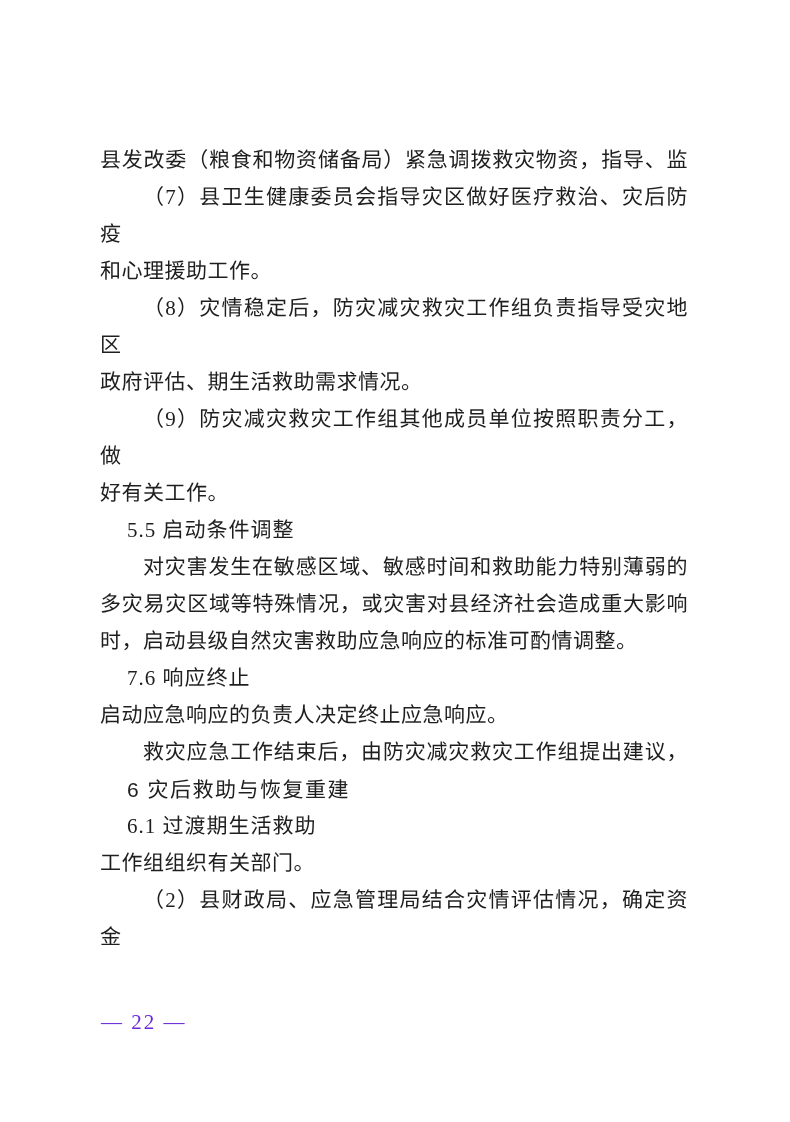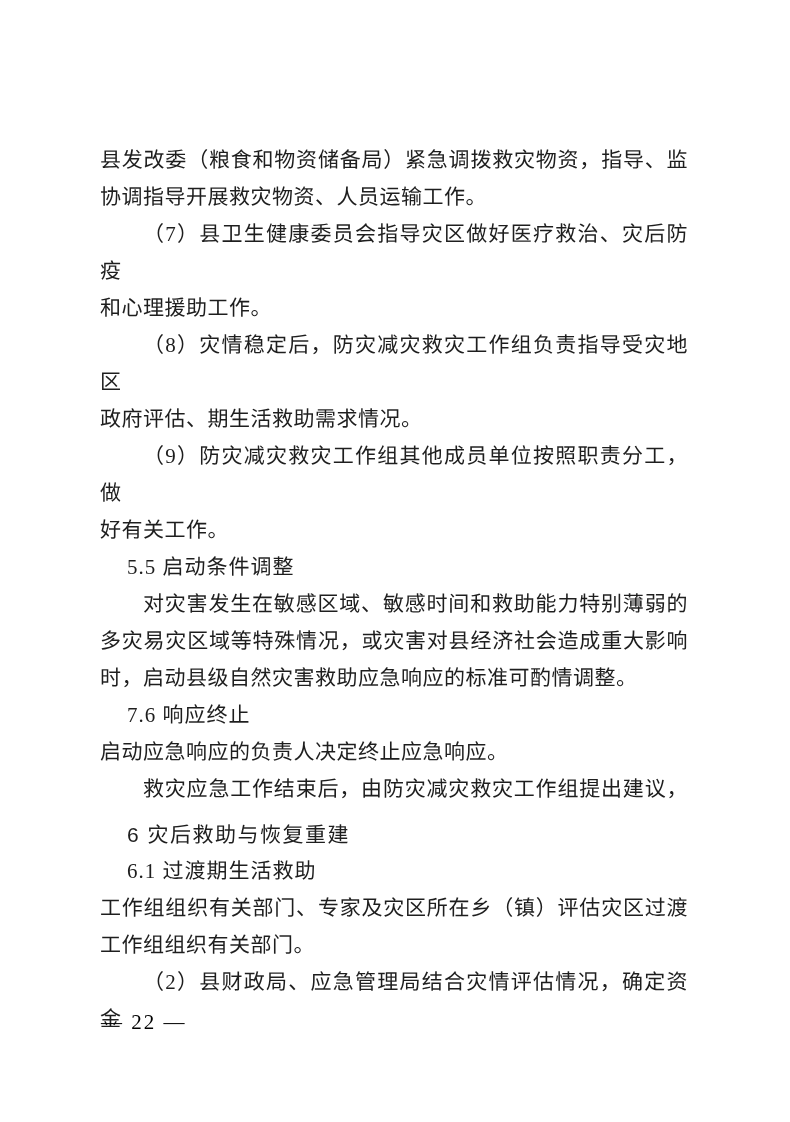--- a/index.html
+++ b/index.html
@@ -43,56 +43,53 @@
     font-weight: normal;
     text-indent: 27px;
     letter-spacing: 1px;
   }
   
   .h-hei {
     font-family: "Liberation Sans", "DejaVu Sans", sans-serif;
     font-weight: 500;
     text-indent: 27px;
     letter-spacing: 1.5px;
-    margin-top: 8px;
   }
   .footer {
     position: absolute;
     left: 101px;
     top: 1007px;
     font-family: "Liberation Serif", "DejaVu Serif", serif;
     font-size: 21px;
     line-height: 30px;
-    color: #000000;
+    color: #6d28d9;
     letter-spacing: 2px;
   }
 </style>
 </head>
 <body>
 
 <div class="page">
   <div class="content">
     <div class="ln stretch">县发改委（粮食和物资储备局）紧急调拨救灾物资，指导、监</div>
-    <div class="ln">协调指导开展救灾物资、人员运输工作。</div>
     <div class="ln indent stretch">（7）县卫生健康委员会指导灾区做好医疗救治、灾后防疫</div>
     <div class="ln">和心理援助工作。</div>
     <div class="ln indent stretch">（8）灾情稳定后，防灾减灾救灾工作组负责指导受灾地区</div>
     <div class="ln">政府评估、期生活救助需求情况。</div>
     <div class="ln indent stretch">（9）防灾减灾救灾工作组其他成员单位按照职责分工，做</div>
     <div class="ln">好有关工作。</div>
     <div class="ln h-kai">5.5 启动条件调整</div>
     <div class="ln indent stretch">对灾害发生在敏感区域、敏感时间和救助能力特别薄弱的</div>
     <div class="ln stretch">多灾易灾区域等特殊情况，或灾害对县经济社会造成重大影响</div>
     <div class="ln">时，启动县级自然灾害救助应急响应的标准可酌情调整。</div>
     <div class="ln h-kai">7.6 响应终止</div>
     <div class="ln">启动应急响应的负责人决定终止应急响应。</div>
     <div class="ln indent stretch">救灾应急工作结束后，由防灾减灾救灾工作组提出建议，</div>
     <div class="ln h-hei">6 灾后救助与恢复重建</div>
     <div class="ln h-kai">6.1 过渡期生活救助</div>
-    <div class="ln stretch">工作组组织有关部门、专家及灾区所在乡（镇）评估灾区过渡</div>
     <div class="ln">工作组组织有关部门。</div>
     <div class="ln indent stretch">（2）县财政局、应急管理局结合灾情评估情况，确定资金</div>
 
   </div>
 
   <div class="footer">
     <span>— 22 —</span>
   </div>
 </div>
 

